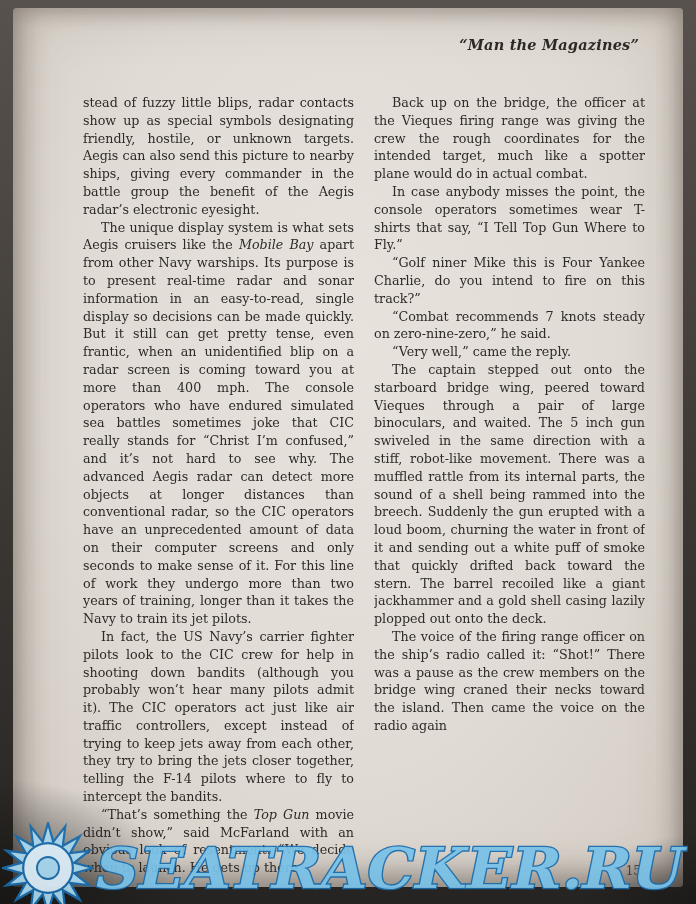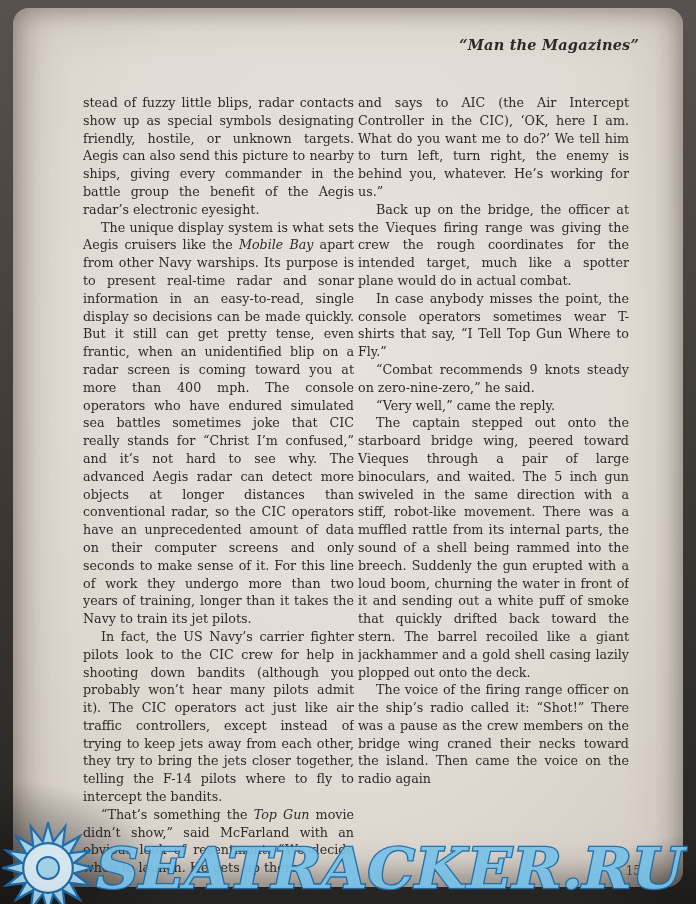--- a/index.html
+++ b/index.html
@@ -5,36 +5,36 @@
   html,body{margin:0;padding:0;}
   body{
     width:696px;height:904px;overflow:hidden;position:relative;
     background:linear-gradient(180deg,#57524d 0%,#3c3834 55%,#262422 100%);
     font-family:"DejaVu Serif", serif;
   }
   .scan{position:absolute;inset:0;}
   .paper{
     position:absolute;left:13px;top:8px;right:13px;bottom:17px;
     background:radial-gradient(ellipse at 50% 38%, #e7e2dc 0%, #e0dbd4 55%, #d3ccc4 100%);
-    border-radius:16px;
+    border-radius:4px;
     box-shadow:
       inset 0 0 55px rgba(95,78,64,0.22),
       inset 14px 0 26px rgba(70,58,48,0.14),
       inset -9px 0 20px rgba(70,58,48,0.12),
       inset 0 -16px 26px rgba(55,45,38,0.28),
       inset 0 8px 14px rgba(70,58,48,0.10);
   }
   .running-head{
     position:absolute;top:28px;right:44px;
     font-size:14.5px;font-weight:bold;font-style:italic;color:#2d2926;
     letter-spacing:.2px;
   }
   .columns{
     position:absolute;left:70px;top:86px;width:562px;height:790px;
-    display:flex;gap:4px;overflow:hidden;
+    display:flex;gap:20px;overflow:hidden;
   }
   .col{
     flex:0 0 271px;width:271px;overflow:hidden;
     text-align:justify;
     font-size:12.7px;line-height:17.8px;color:#2e2a27;
     hyphens:auto;-webkit-hyphens:auto;
   }
   .para{margin:0;}
   .para.indent{text-indent:18px;}
   .para em{font-style:italic;}
@@ -72,24 +72,24 @@
     <div class="running-head">“Man the Magazines”</div>
 
     <div class="columns">
       <div class="col" id="col-left">
           <p class="para"><span>stead of fuzzy little blips, radar contacts show up as special symbols designating friendly, hostile, or unknown targets. Aegis can also send this picture to nearby ships, giving every commander in the battle group the benefit of the Aegis radar’s electronic eyesight.</span></p>
           <p class="para indent"><span>The unique display system is what sets Aegis cruisers like the </span><em>Mobile Bay</em><span> apart from other Navy warships. Its purpose is to present real-time radar and sonar information in an easy-to-read, single display so decisions can be made quickly. But it still can get pretty tense, even frantic, when an unidentified blip on a radar screen is coming toward you at more than 400 mph. The console operators who have endured simulated sea battles sometimes joke that CIC really stands for “Christ I’m confused,” and it’s not hard to see why. The advanced Aegis radar can detect more objects at longer distances than conventional radar, so the CIC operators have an unprecedented amount of data on their computer screens and only seconds to make sense of it. For this line of work they undergo more than two years of training, longer than it takes the Navy to train its jet pilots.</span></p>
           <p class="para indent"><span>In fact, the US Navy’s carrier fighter pilots look to the CIC crew for help in shooting down bandits (although you probably won’t hear many pilots admit it). The CIC operators act just like air traffic controllers, except instead of trying to keep jets away from each other, they try to bring the jets closer together, telling the F-14 pilots where to fly to intercept the bandits.</span></p>
           <p class="para indent"><span>“That’s something the </span><em>Top Gun</em><span> movie didn’t show,” said McFarland with an obvious look of resentment. “We decide when to launch. He gets up there</span></p>
         </div>
       <div class="col" id="col-right">
-          <p class="para"><span>and says to AIC (the Air Intercept Controller in the CIC), ‘OK, here I am. What do you want me to do?’ We tell him to turn left, turn right, the enemy is behind you, whatever. He’s working for us.”</span></p>
           <p class="para indent"><span>Back up on the bridge, the officer at the Vieques firing range was giving the crew the rough coordinates for the intended target, much like a spotter plane would do in actual combat.</span></p>
           <p class="para indent"><span>In case anybody misses the point, the console operators sometimes wear T-shirts that say, “I Tell Top Gun Where to Fly.”</span></p>
-          <p class="para indent"><span>“Combat recommends 9 knots steady on zero-nine-zero,” he said.</span></p>
+          <p class="para indent"><span>“Golf niner Mike this is Four Yankee Charlie, do you intend to fire on this track?”</span></p>
+          <p class="para indent"><span>“Combat recommends 7 knots steady on zero-nine-zero,” he said.</span></p>
           <p class="para indent"><span>“Very well,” came the reply.</span></p>
           <p class="para indent"><span>The captain stepped out onto the starboard bridge wing, peered toward Vieques through a pair of large binoculars, and waited. The 5 inch gun swiveled in the same direction with a stiff, robot-like movement. There was a muffled rattle from its internal parts, the sound of a shell being rammed into the breech. Suddenly the gun erupted with a loud boom, churning the water in front of it and sending out a white puff of smoke that quickly drifted back toward the stern. The barrel recoiled like a giant jackhammer and a gold shell casing lazily plopped out onto the deck.</span></p>
           <p class="para indent"><span>The voice of the firing range officer on the ship’s radio called it: “Shot!” There was a pause as the crew members on the bridge wing craned their necks toward the island. Then came the voice on the radio again</span></p>
         </div>
     </div>
 
     <div class="pagenum">15</div>
   </div>
 
   <div class="corner-shadow-bl"></div>

